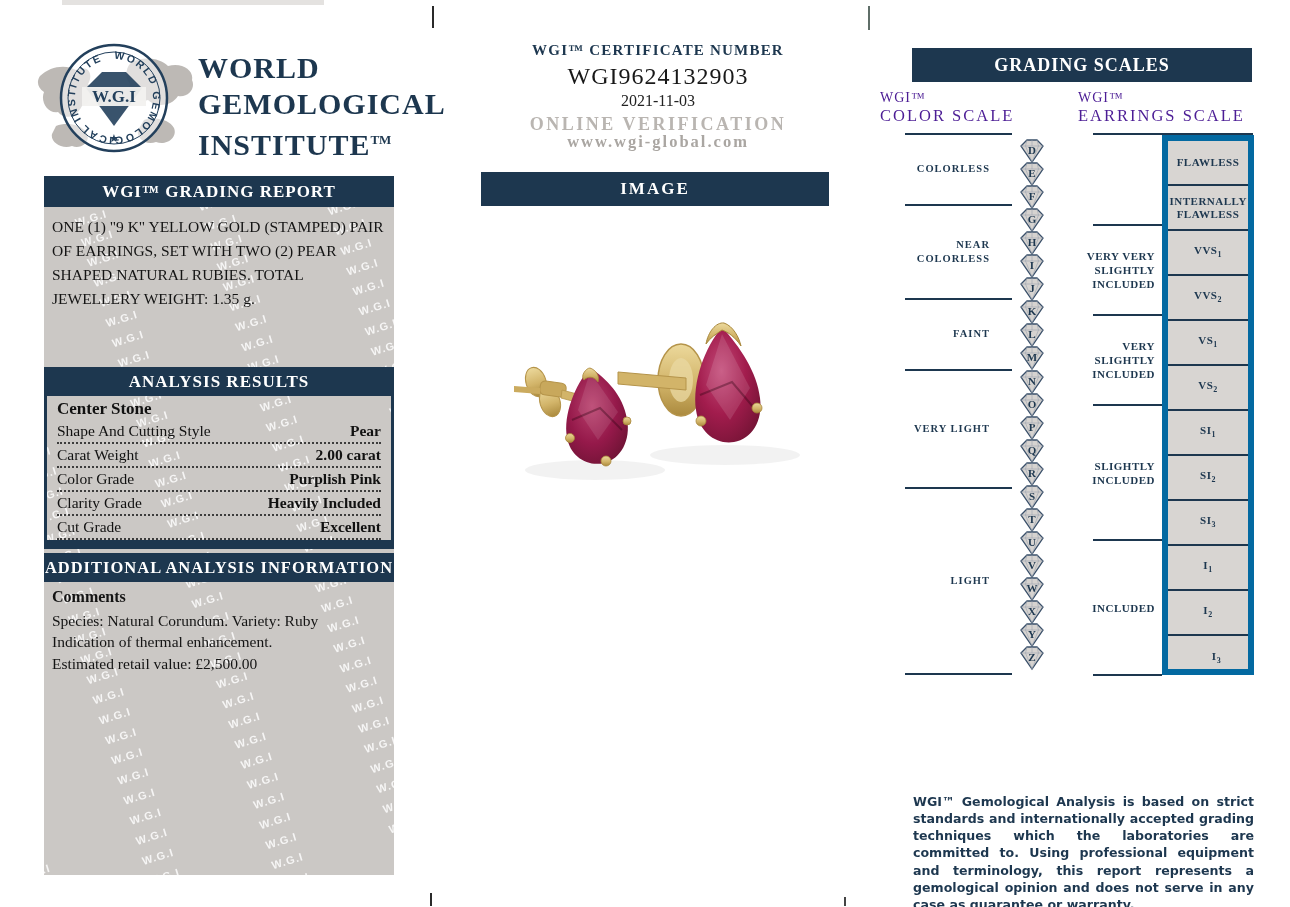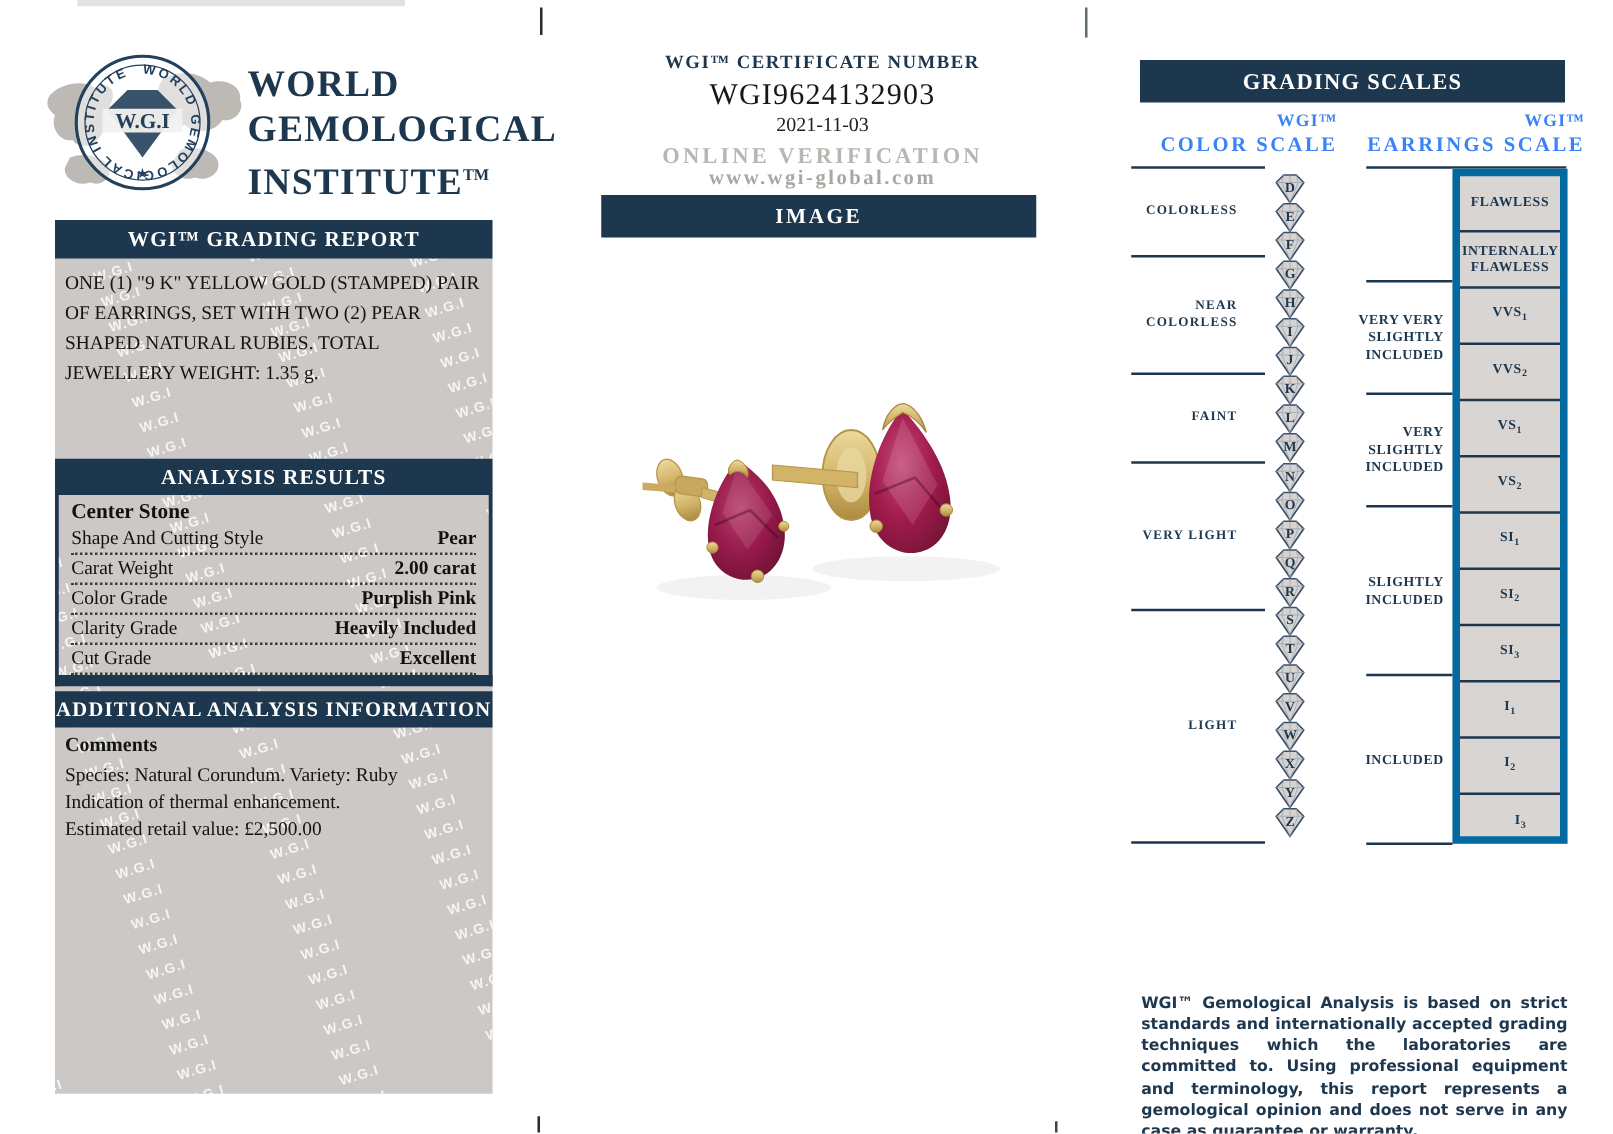--- a/index.html
+++ b/index.html
@@ -29,24 +29,24 @@
   #additional-banner{left:44px;top:553px;width:350px;height:29px;font-size:16.5px;}
   #comments-block{left:52px;top:586px;width:336px;font-size:15.5px;line-height:21.5px;color:#141414;}
   #comments-title{font-weight:bold;font-size:16px;margin-bottom:2px;}
   
   .mid-center{left:478px;width:360px;text-align:center;}
   #cert-label{top:42px;font-size:15px;font-weight:bold;color:#1d374f;letter-spacing:1.2px;}
   #cert-number{top:63px;font-size:24px;color:#181818;letter-spacing:1px;}
   #cert-date{top:92px;font-size:16px;color:#222;}
   #online-verif{top:114px;font-size:18px;font-weight:bold;color:#b9b5b1;letter-spacing:2.5px;}
   #website{top:132px;font-size:16.5px;font-weight:bold;color:#aaa6a2;letter-spacing:2px;}
-  #image-banner{left:481px;top:156px;width:348px;height:34px;font-size:17px;letter-spacing:2px;}
+  #image-banner{left:481px;top:172px;width:348px;height:34px;font-size:17px;letter-spacing:2px;}
   
   #grading-banner{left:912px;top:48px;width:340px;height:34px;font-size:18px;}
-  .scale-title{position:absolute;text-align:right;color:#3b82f6;font-weight:bold;}
+  .scale-title{position:absolute;text-align:left;color:#4c1d95;font-weight:normal;}
   .scale-title .t1{font-size:14px;letter-spacing:1px;}
   .scale-title .t2{font-size:16.5px;letter-spacing:2px;}
   #color-scale-groups{left:905px;top:133px;width:107px;height:542px;}
   .cgroup{box-sizing:border-box;border-top:2px solid #1d374f;display:flex;align-items:center;justify-content:flex-end;
           padding-right:22px;text-align:right;font-size:10.5px;font-weight:bold;color:#1d374f;letter-spacing:1px;line-height:14px;}
   .cgroup.last{border-bottom:2px solid #1d374f;text-align:right;}
   #diamond-stack{left:1014px;top:133px;width:38px;height:542px;}
   .gem{position:absolute;left:0;}
   #clarity-cells{left:1162px;top:135px;width:92px;height:540px;box-sizing:border-box;border:6px solid #0369a1;background:#d8d5d2;}
   .ccell{box-sizing:border-box;height:45px;border-bottom:2px solid #1d374f;display:flex;align-items:center;justify-content:center;

